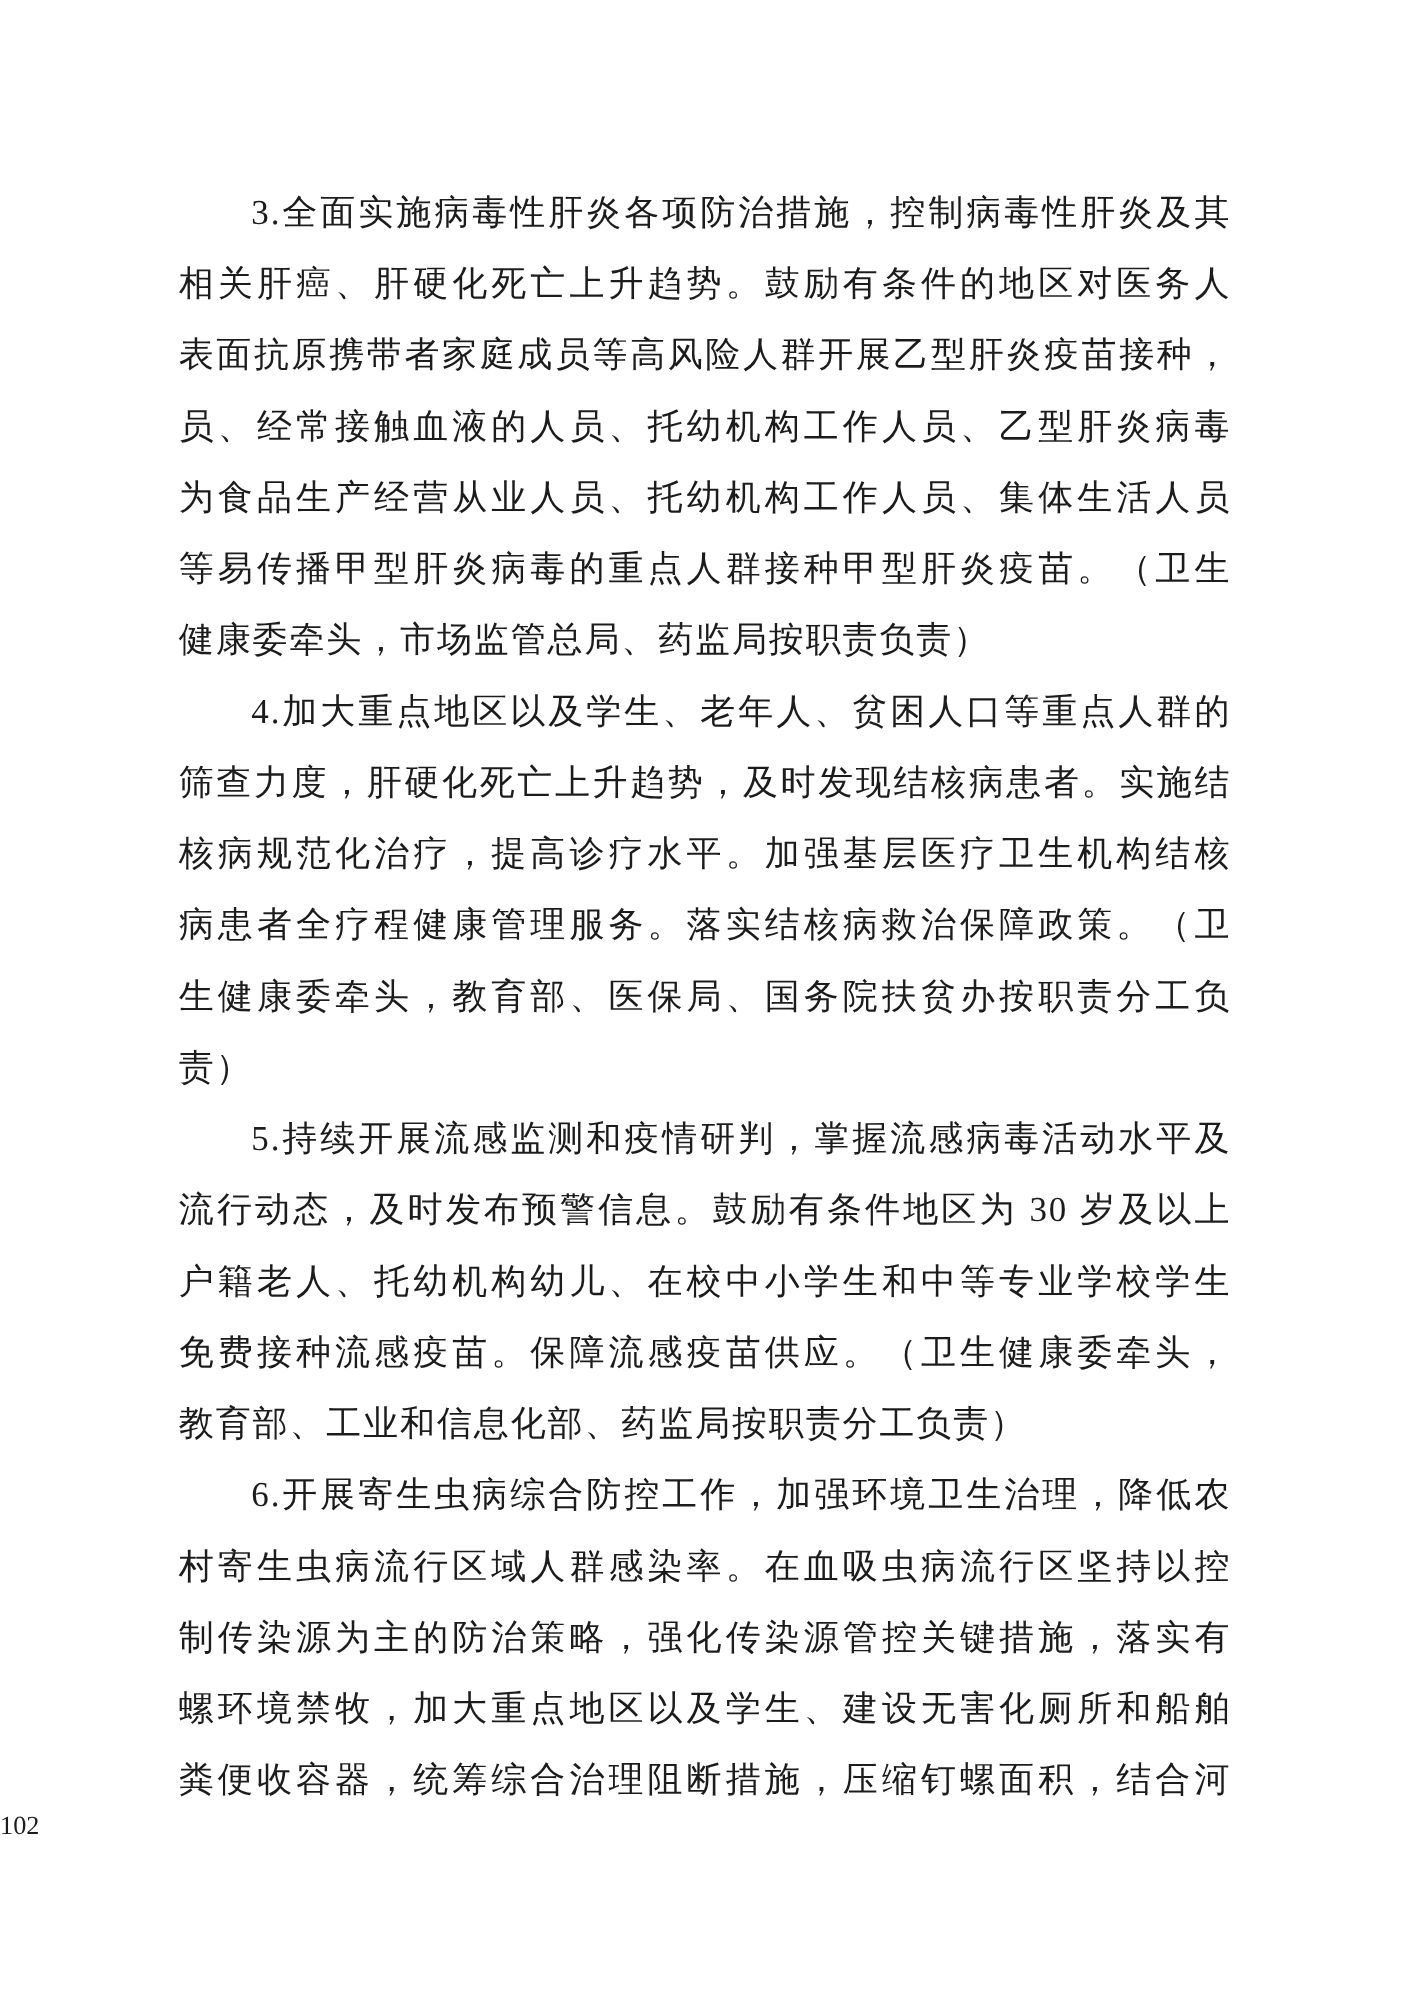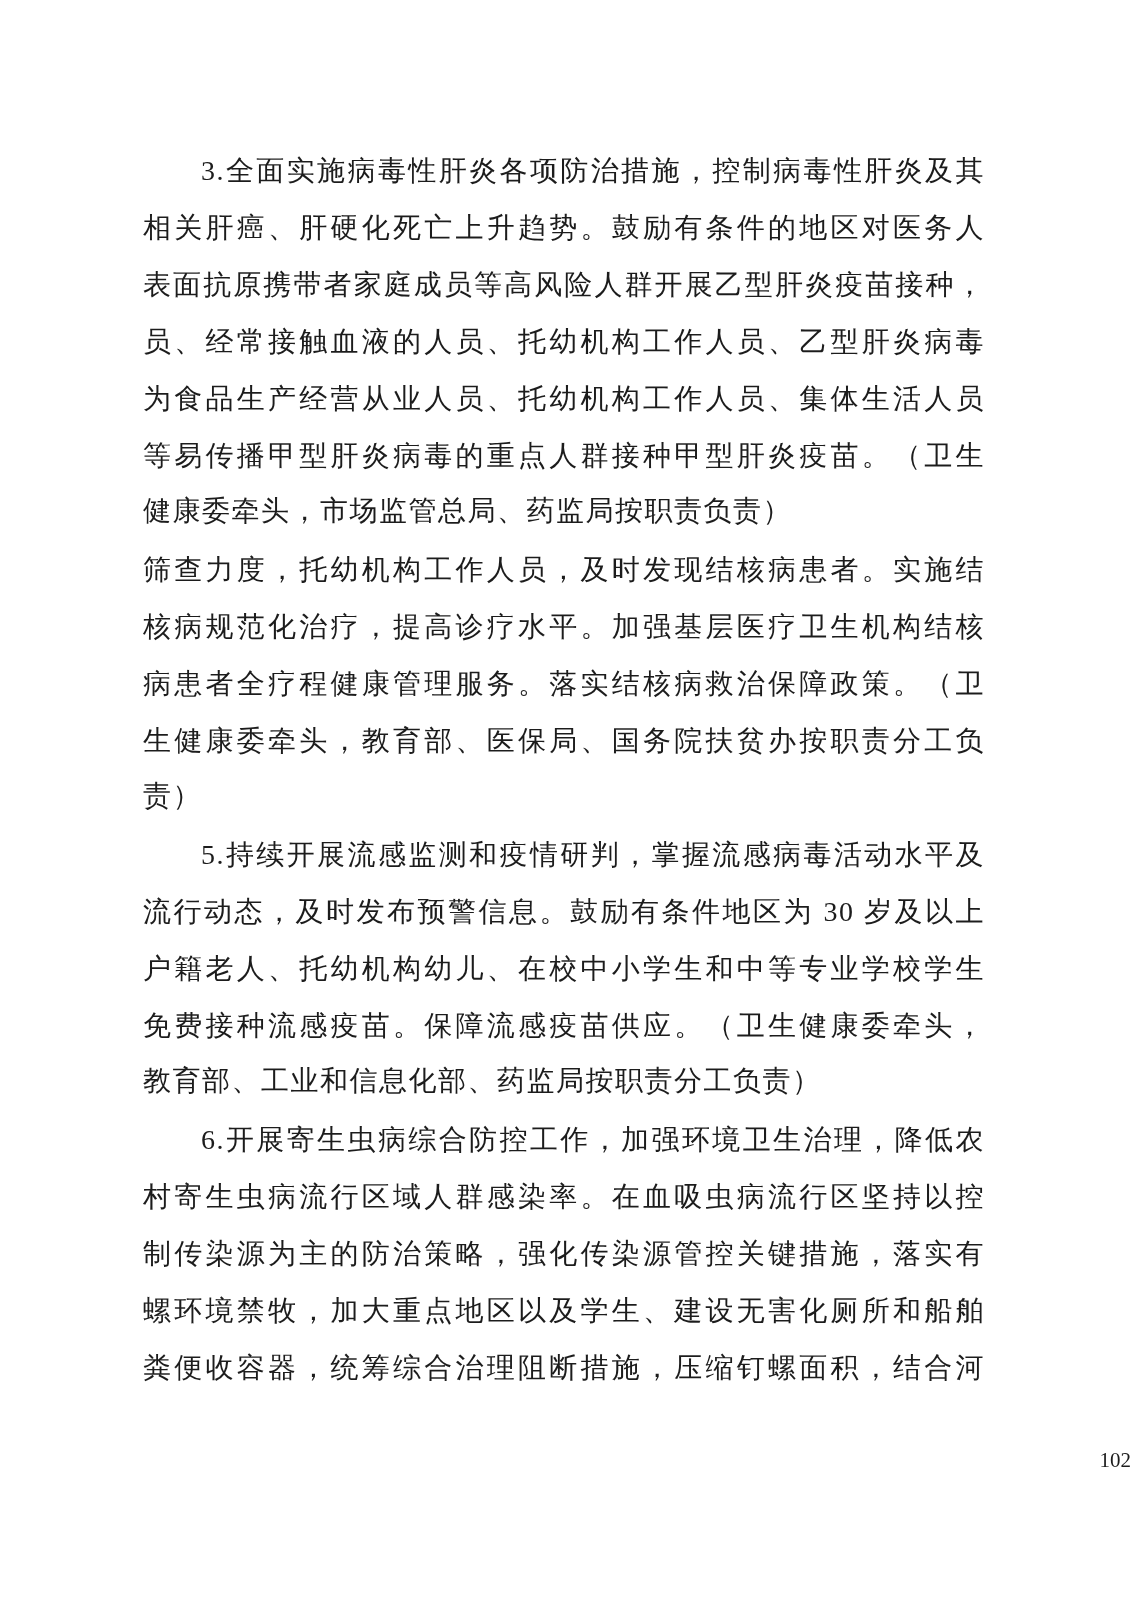--- a/index.html
+++ b/index.html
@@ -22,29 +22,29 @@
   }
   .line {
     height: 57px;
     line-height: 57px;
     letter-spacing: 1.5px;
     text-align: justify;
     text-align-last: justify;
     white-space: nowrap;
   }
   .line.first { text-indent: 58px; }
-  .line.short { text-align-last: left; font-family: Liberation Mono, monospace; }
+  .line.short { text-align-last: left; }
   .footer {
     position: absolute;
     top: 1440px;
     left: 0;
     width: 100%;
     height: 40px;
     line-height: 40px;
-    text-align: right;
+    text-align: left;
     font-size: 21px;
     color: #1c1c1c;
   }
 </style>
 </head>
 <body>
 
 <div class="page">
   <div class="content">
 
@@ -52,21 +52,22 @@
       <div class="line first">3.全面实施病毒性肝炎各项防治措施，控制病毒性肝炎及其</div>
       <div class="line">相关肝癌、肝硬化死亡上升趋势。鼓励有条件的地区对医务人</div>
       <div class="line">表面抗原携带者家庭成员等高风险人群开展乙型肝炎疫苗接种，</div>
       <div class="line">员、经常接触血液的人员、托幼机构工作人员、乙型肝炎病毒</div>
       <div class="line">为食品生产经营从业人员、托幼机构工作人员、集体生活人员</div>
       <div class="line">等易传播甲型肝炎病毒的重点人群接种甲型肝炎疫苗。（卫生</div>
       <div class="line short">健康委牵头，市场监管总局、药监局按职责负责）</div>
     </div>
 
     <div class="para">
-      <div class="line">筛查力度，托幼机构工作人员，及时发现结核病患者。实施结</div>
+      <div class="line first">4.加大重点地区以及学生、老年人、贫困人口等重点人群的</div>
+      <div class="line">筛查力度，肝硬化死亡上升趋势，及时发现结核病患者。实施结</div>
       <div class="line">核病规范化治疗，提高诊疗水平。加强基层医疗卫生机构结核</div>
       <div class="line">病患者全疗程健康管理服务。落实结核病救治保障政策。（卫</div>
       <div class="line">生健康委牵头，教育部、医保局、国务院扶贫办按职责分工负</div>
       <div class="line short">责）</div>
     </div>
 
     <div class="para">
       <div class="line first">5.持续开展流感监测和疫情研判，掌握流感病毒活动水平及</div>
       <div class="line">流行动态，及时发布预警信息。鼓励有条件地区为 30 岁及以上</div>
       <div class="line">户籍老人、托幼机构幼儿、在校中小学生和中等专业学校学生</div>

